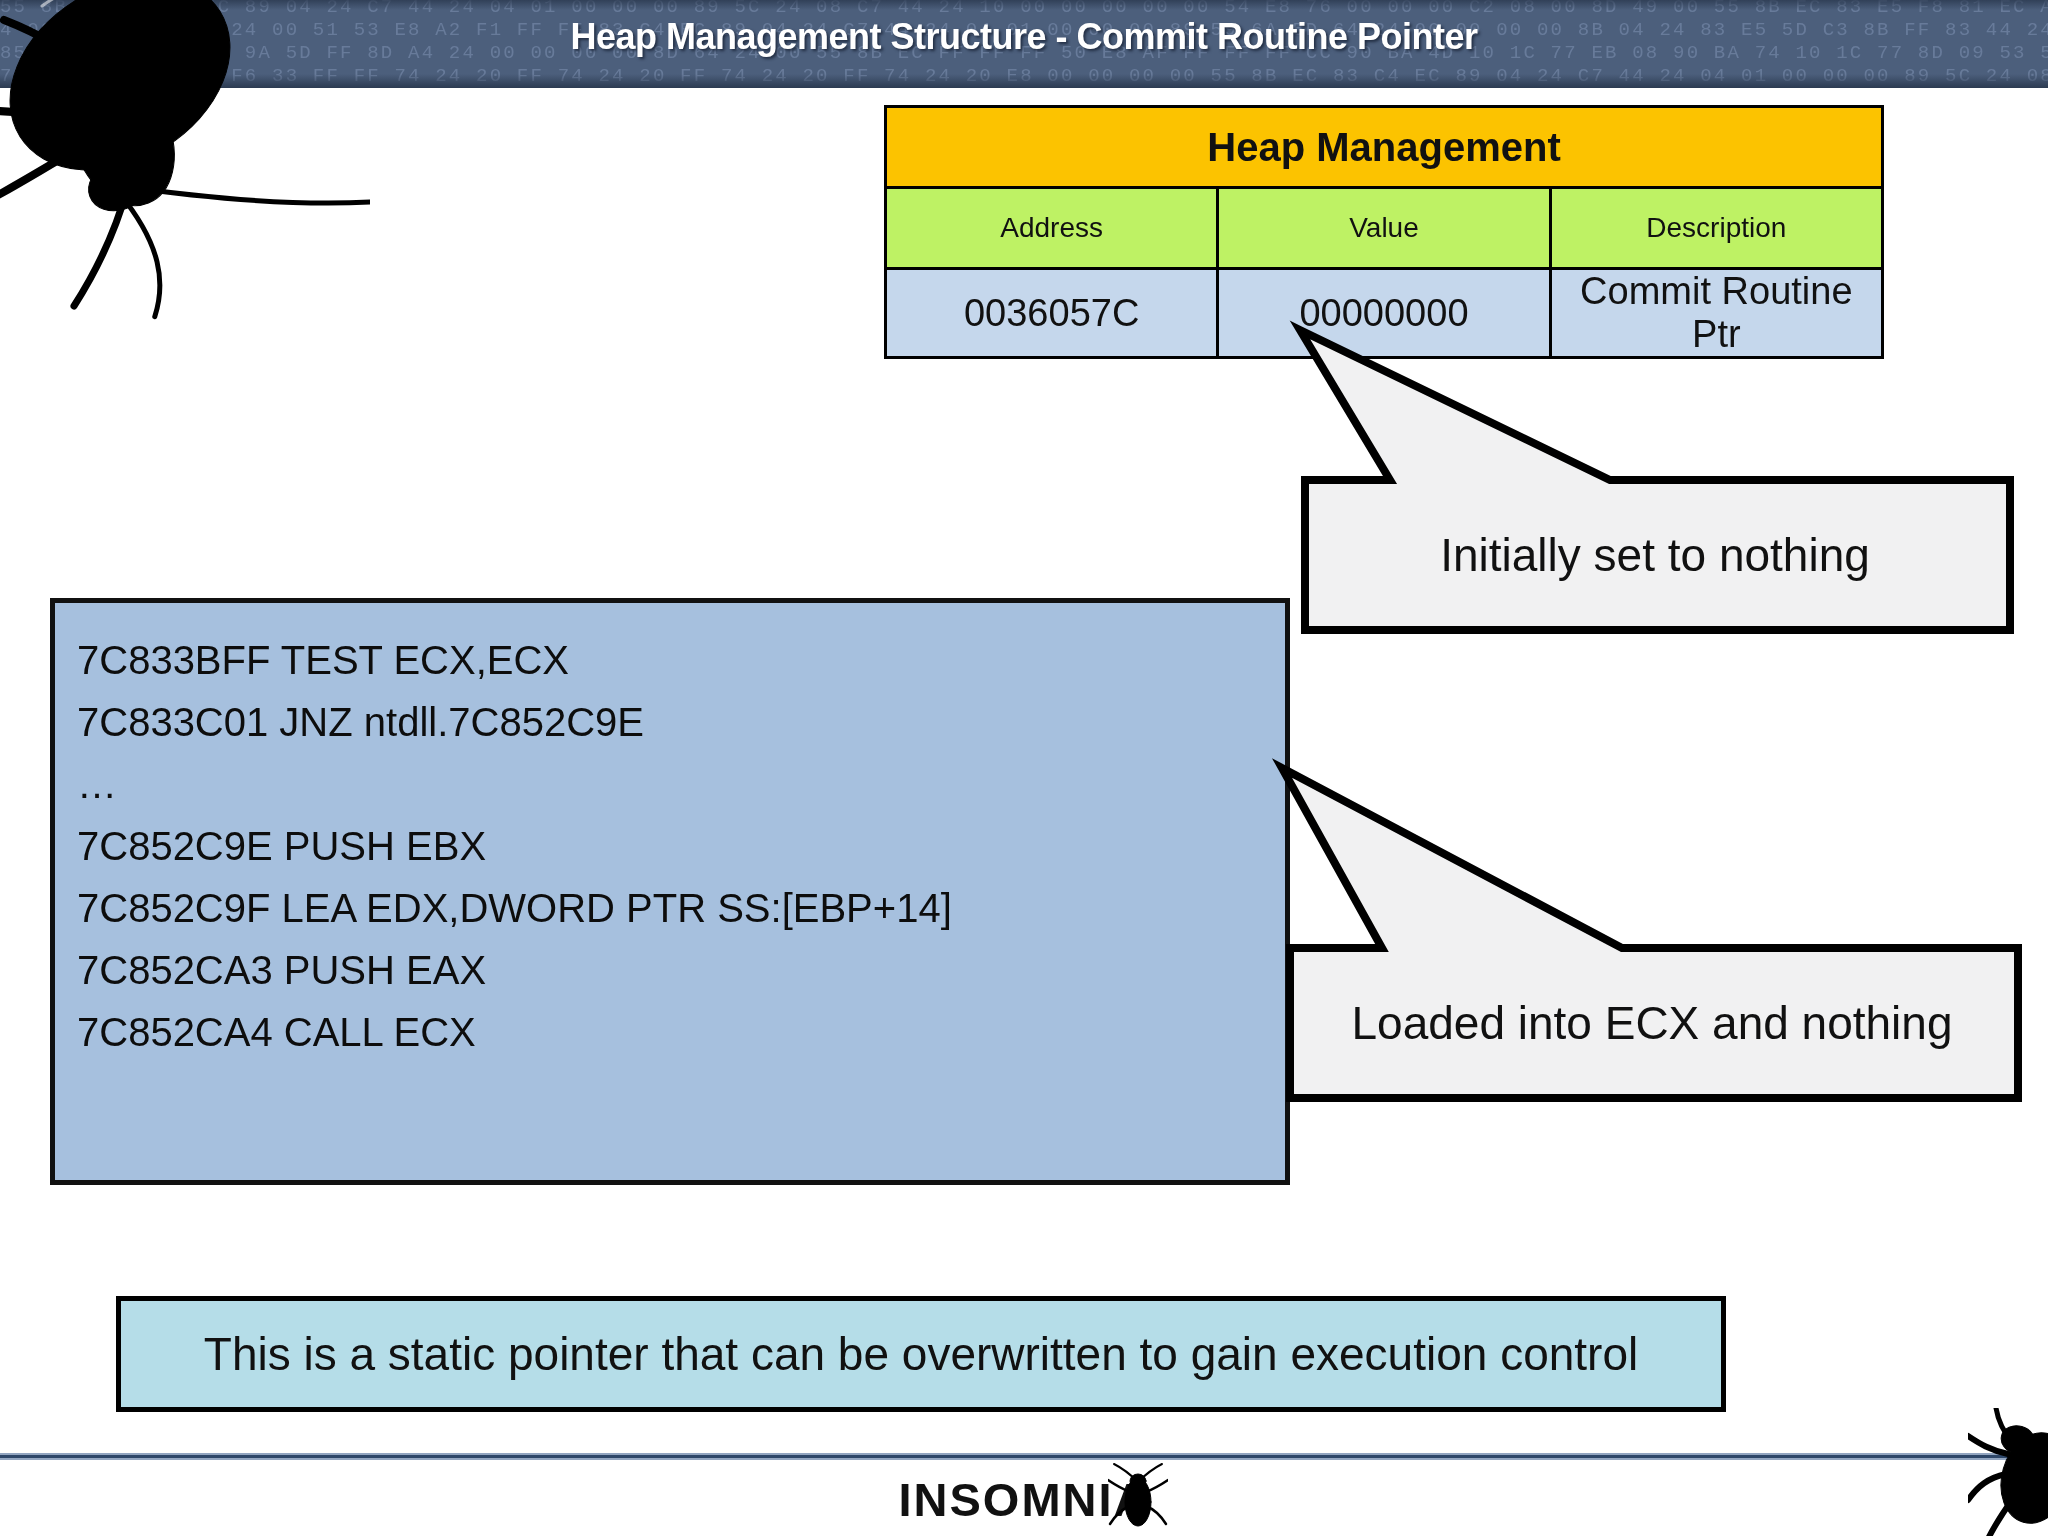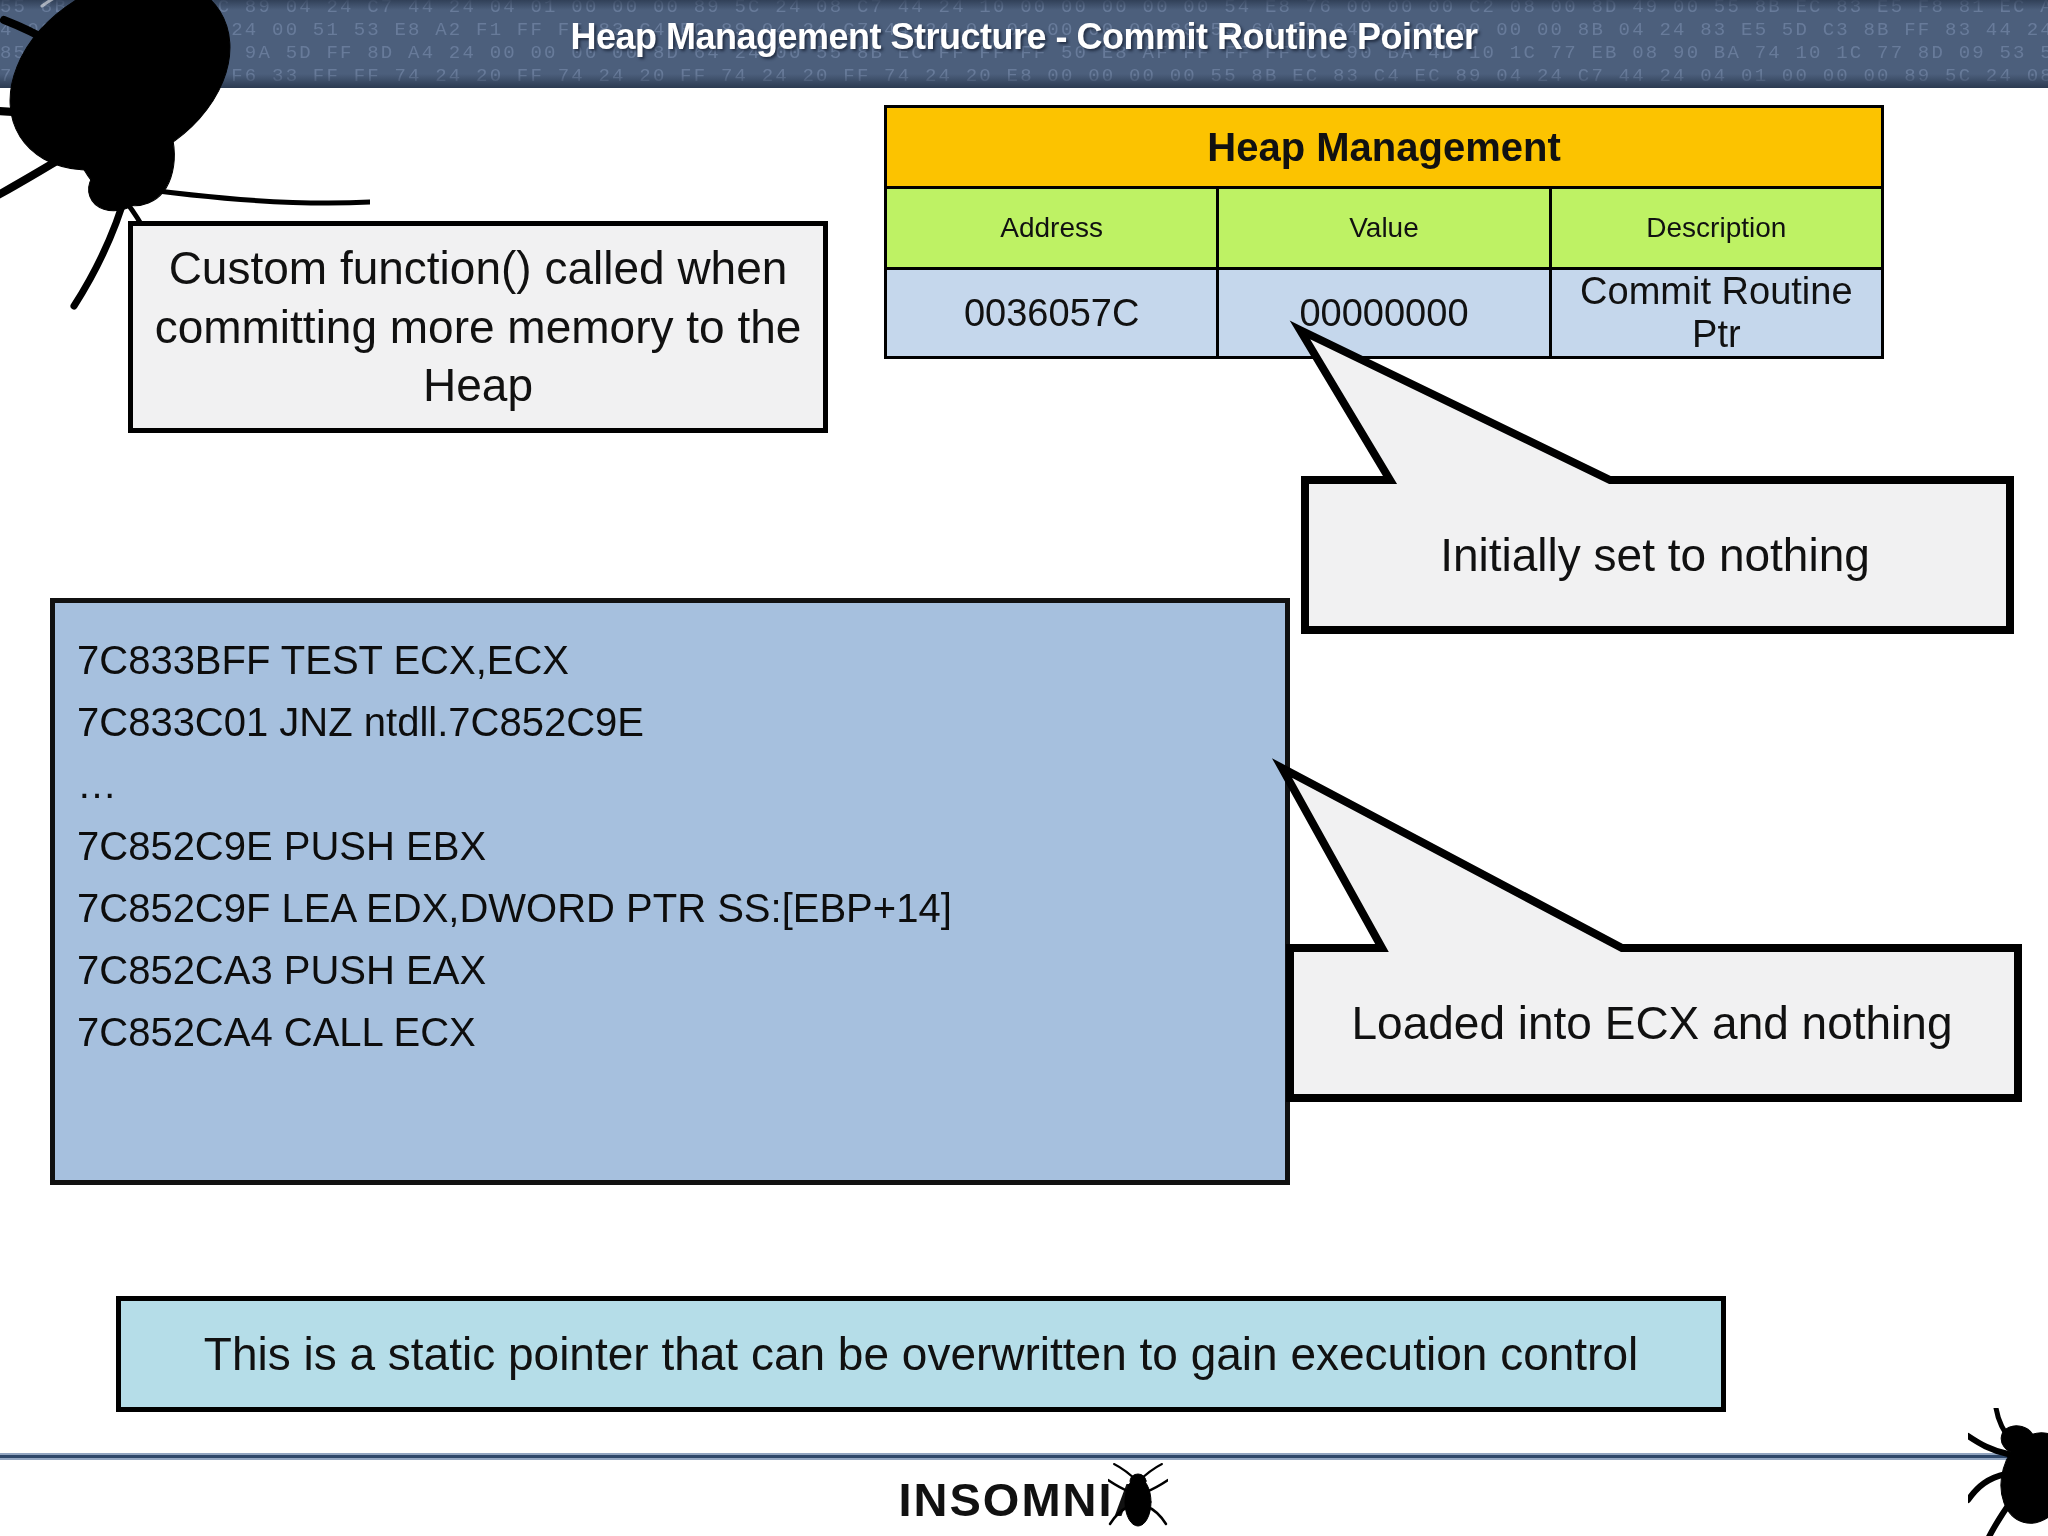--- a/index.html
+++ b/index.html
@@ -272,23 +272,20 @@
         <ellipse cx="150" cy="120" rx="118" ry="86" transform="rotate(-32 150 120)"></ellipse>
         <ellipse cx="153" cy="186" rx="48" ry="68" transform="rotate(-22 153 186)"></ellipse>
 
         <ellipse cx="148" cy="232" rx="30" ry="24" transform="rotate(-20 148 232)"></ellipse>
 
         <path d="M72 52 C 110 24, 160 20, 196 44" stroke="#ffffff" stroke-width="3" fill="none" opacity="0.55"></path>
       </g>
     </svg>
   </div>
 
-  <div id="note-box">
-    <div id="note-box-text">Custom function() called when committing more memory to the Heap</div>
-  </div>
 
   <table id="heap-table">
     <tbody>
       <tr>
         <td class="tbl-title" colspan="3">Heap Management</td>
       </tr>
       <tr>
         <td class="tbl-head col-address">Address</td>
         <td class="tbl-head col-value">Value</td>
         <td class="tbl-head col-desc">Description</td>

